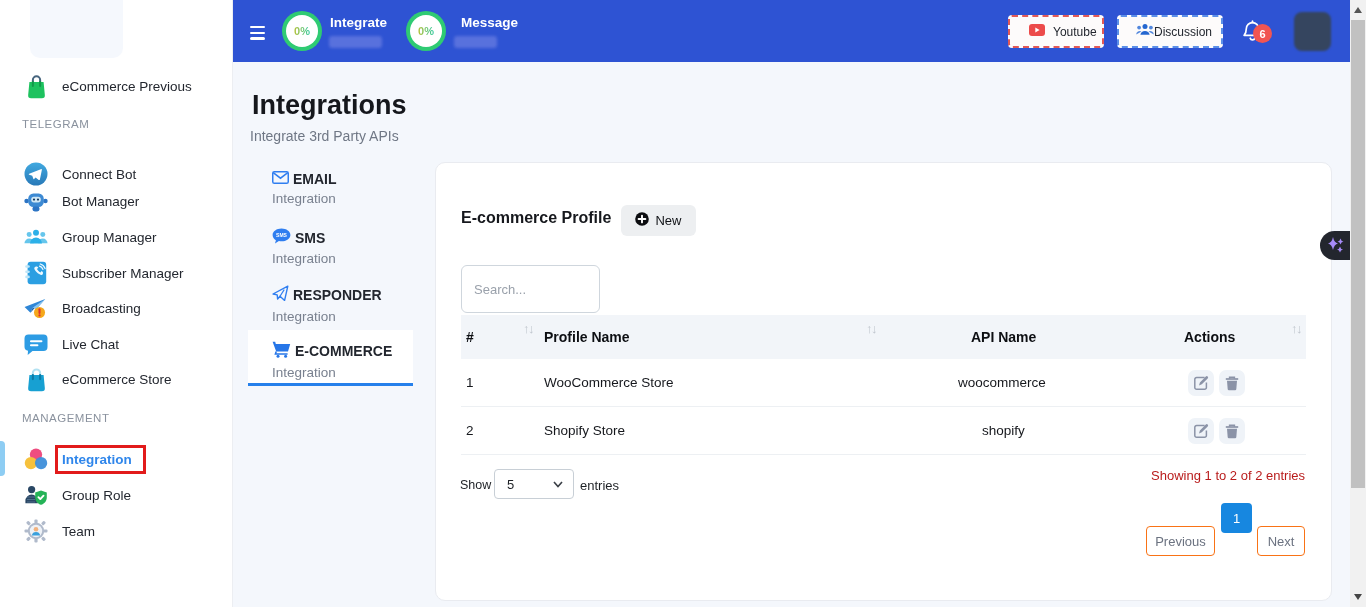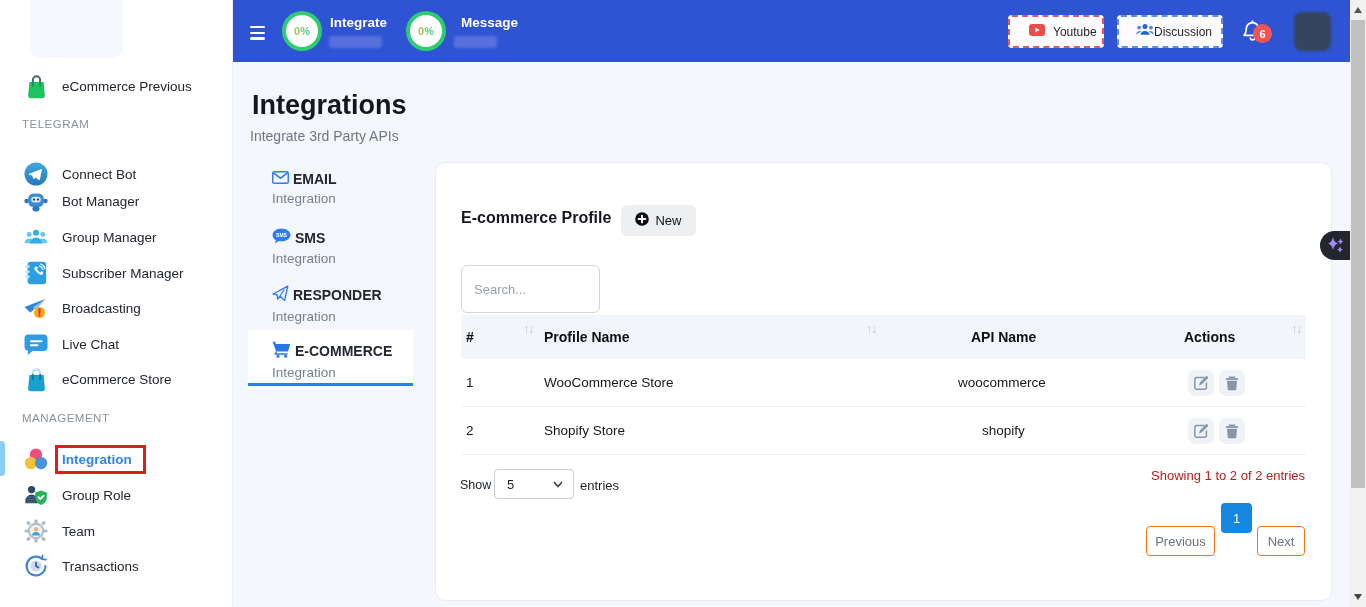--- a/index.html
+++ b/index.html
@@ -214,31 +214,20 @@
             <rect x="17.5" y="2.5" width="4" height="3.2" rx="1" transform="rotate(-45 19.5 4.1)"></rect>
             <rect x="2.5" y="18.3" width="4" height="3.2" rx="1" transform="rotate(-45 4.5 19.9)"></rect>
             <rect x="17.5" y="18.3" width="4" height="3.2" rx="1" transform="rotate(45 19.5 19.9)"></rect>
           </g>
           <circle cx="12" cy="12" r="6.2" fill="#eef2f7"></circle>
           <circle cx="12" cy="10.2" r="2.3" fill="#f2b27e"></circle>
           <path d="M7.8 16.4 a4.3 4.3 0 0 1 8.4 0z" fill="#3aa0dc"></path>
         </svg>
       </span>
       <span class="stx">Team</span>
-    </div>
-  <div class="sitem" style="top:549px;">
-      <span class="sic">
-        <svg width="24" height="24" viewBox="0 0 24 24">
-          <path d="M21.4 12 a9.4 9.4 0 1 1 -3.6-7.4" fill="none" stroke="#4186d8" stroke-width="2.2" stroke-linecap="round"></path>
-          <path d="M18.6 1.4 l-.5 3.8 3.8.4" fill="none" stroke="#4186d8" stroke-width="1.8" stroke-linecap="round"></path>
-          <circle cx="12" cy="12" r="5.6" fill="#ccd9ec"></circle>
-          <path d="M12 8.6 V12 l2.4 1.6" stroke="#2d62b4" stroke-width="1.8" fill="none" stroke-linecap="round"></path>
-        </svg>
-      </span>
-      <span class="stx">Transactions</span>
     </div>
 </div>
 
 <div id="topbar">
   <div class="hamburger">
       <div></div>
       <div></div>
       <div></div>
     </div>
   <div class="pcirc" style="left:49px;">

